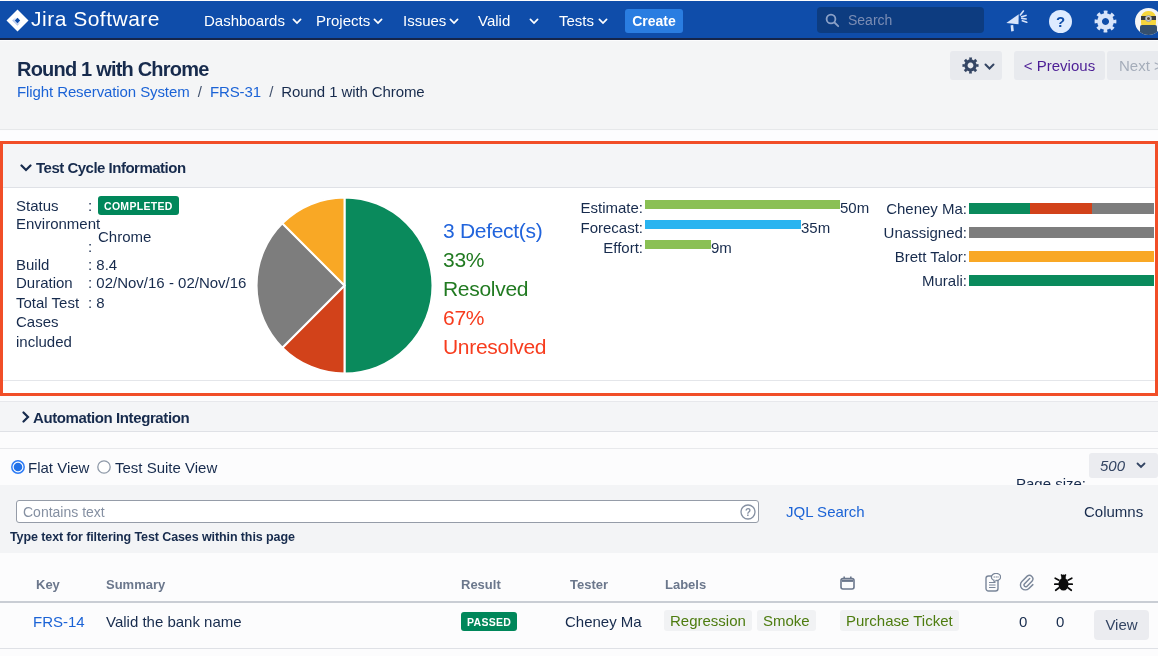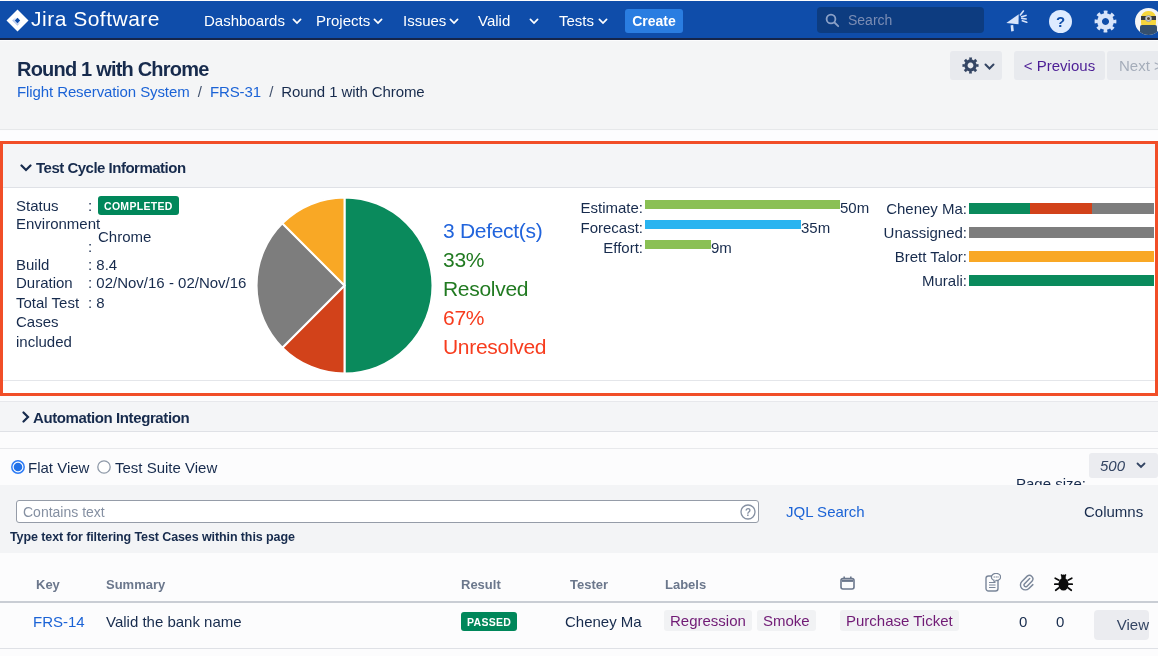--- a/index.html
+++ b/index.html
@@ -70,26 +70,26 @@
   #jql { position:absolute; left:786px; top:503px; font-size:15px; color:#1b63d6;text-align:center; }
   #cols { position:absolute; left:1084px; top:503px; font-size:15px; color:#172b4d; }
   #hint { position:absolute; left:10px; top:530px; font-size:12.5px; font-weight:700; letter-spacing:-0.1px; color:#172b4d; }
 
   
   .th { position:absolute; top:577px; font-size:13px; font-weight:700; color:#6b778c; }
   #thline { position:absolute; left:0; top:601px; width:1158px; height:2px; background:#c9cdd4; }
   #rowline { position:absolute; left:0; top:648px; width:1158px; height:1px; background:#dfe1e6; }
   .td { position:absolute; top:613px; font-size:15px; color:#172b4d; }
   .chip { position:absolute; top:610px; height:21px; background:#f1f2f4; border-radius:3px;
-    font-size:15px; color:#701a75; line-height:21px; padding:0 6px; }
+    font-size:15px; color:#4d7c0f; line-height:21px; padding:0 6px; }
   .badge { display:inline-block; background:#00875a; color:#fff; font-size:10.5px; font-weight:700;
     letter-spacing:0.3px; border-radius:3px; padding:4px 6px 3px; }
   #viewbtn { position:absolute; left:1094px; top:610px; width:55px; height:30px;
     background:#ebecf0; border-radius:4px; color:#344563; font-size:15px;
-    text-align:right; line-height:30px; }
+    text-align:center; line-height:30px; }
 </style>
 </head>
 <body>
 <div id="page">
 
   <div id="nav">
     <svg class="abs" style="left:6px;top:8px" width="23" height="23" viewBox="0 0 23 23">
       <defs>
         <linearGradient id="lg1" x1="0" y1="1" x2="0.6" y2="0.4">
           <stop offset="0" stop-color="#5c85d6"></stop>

